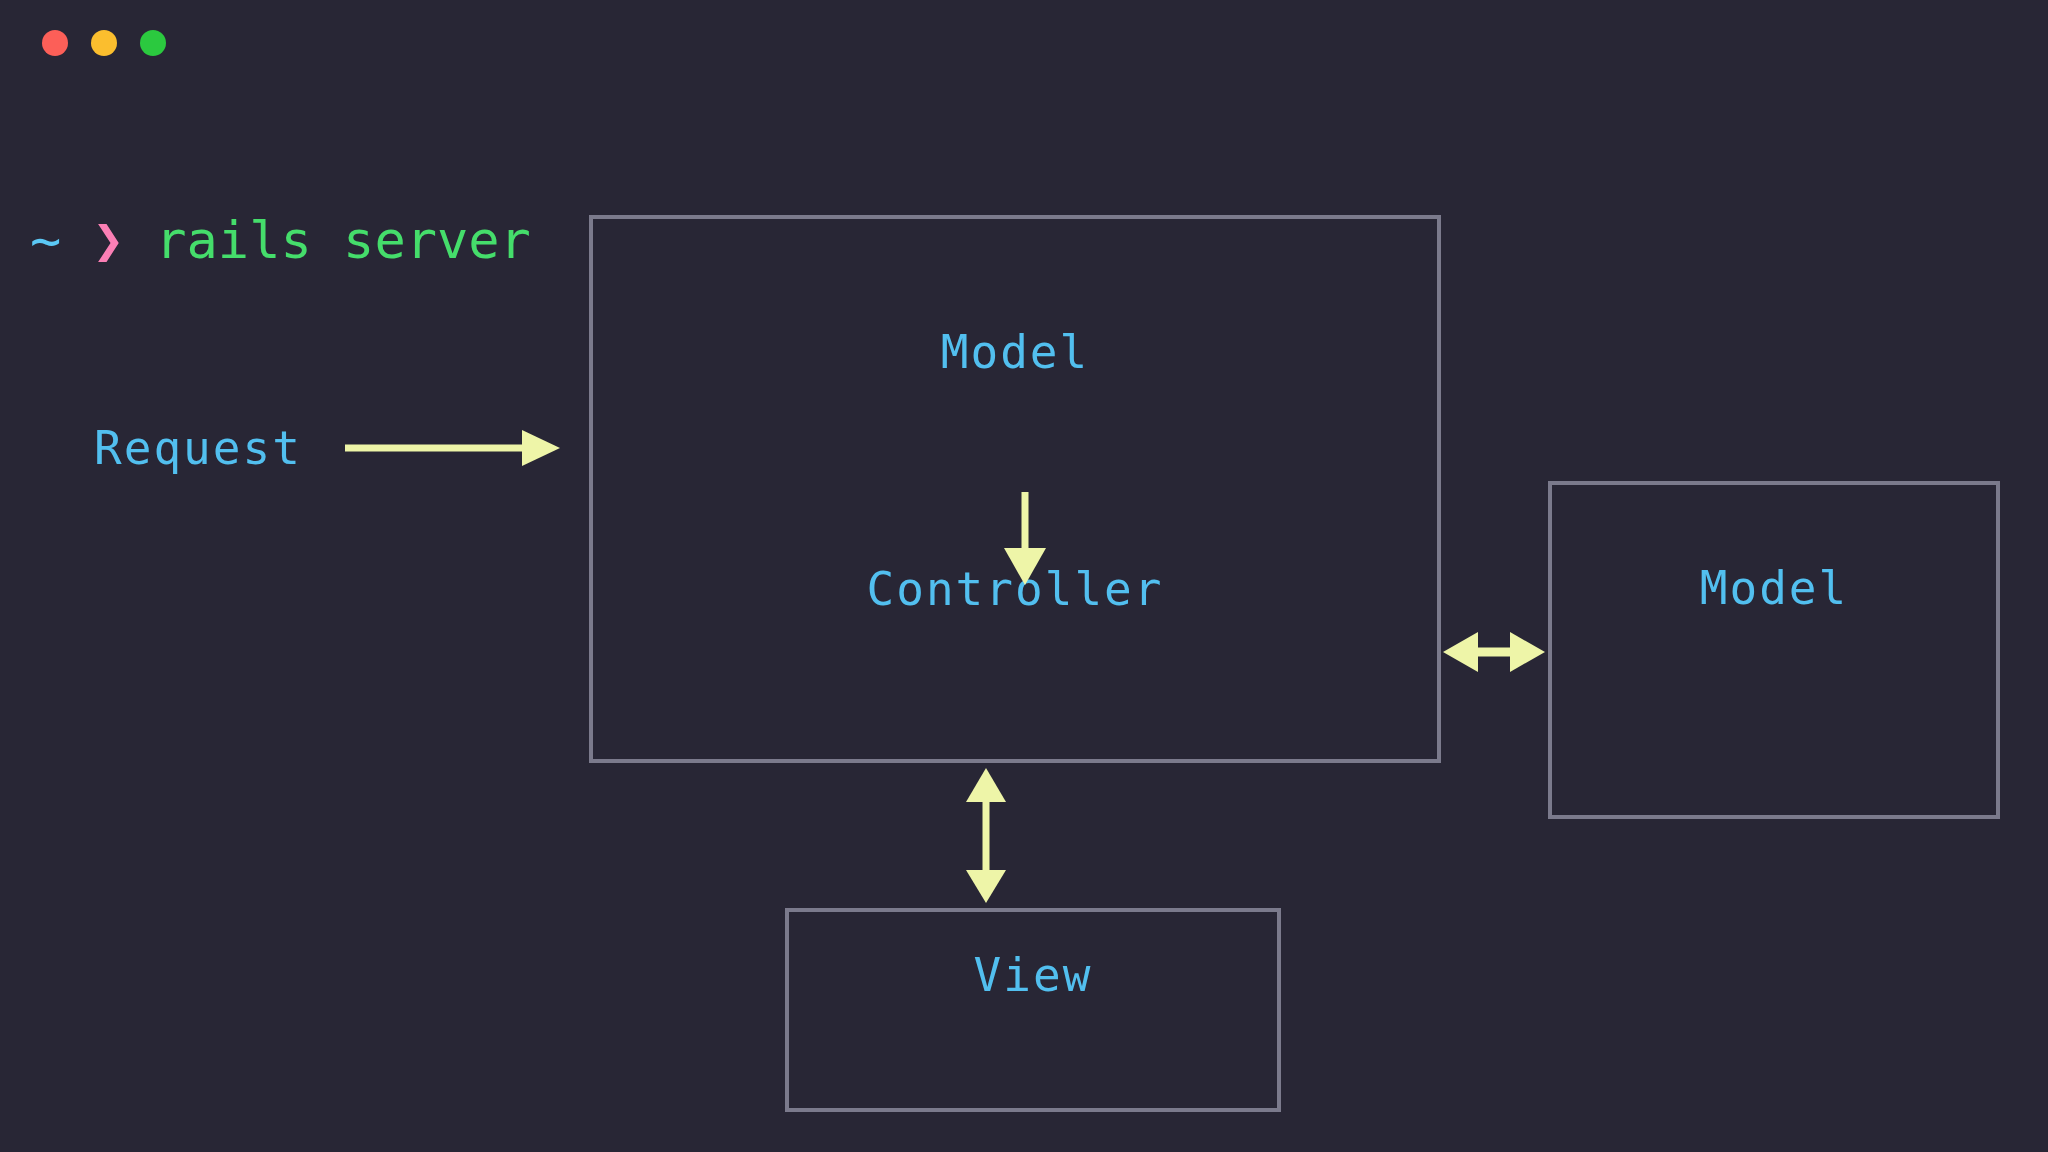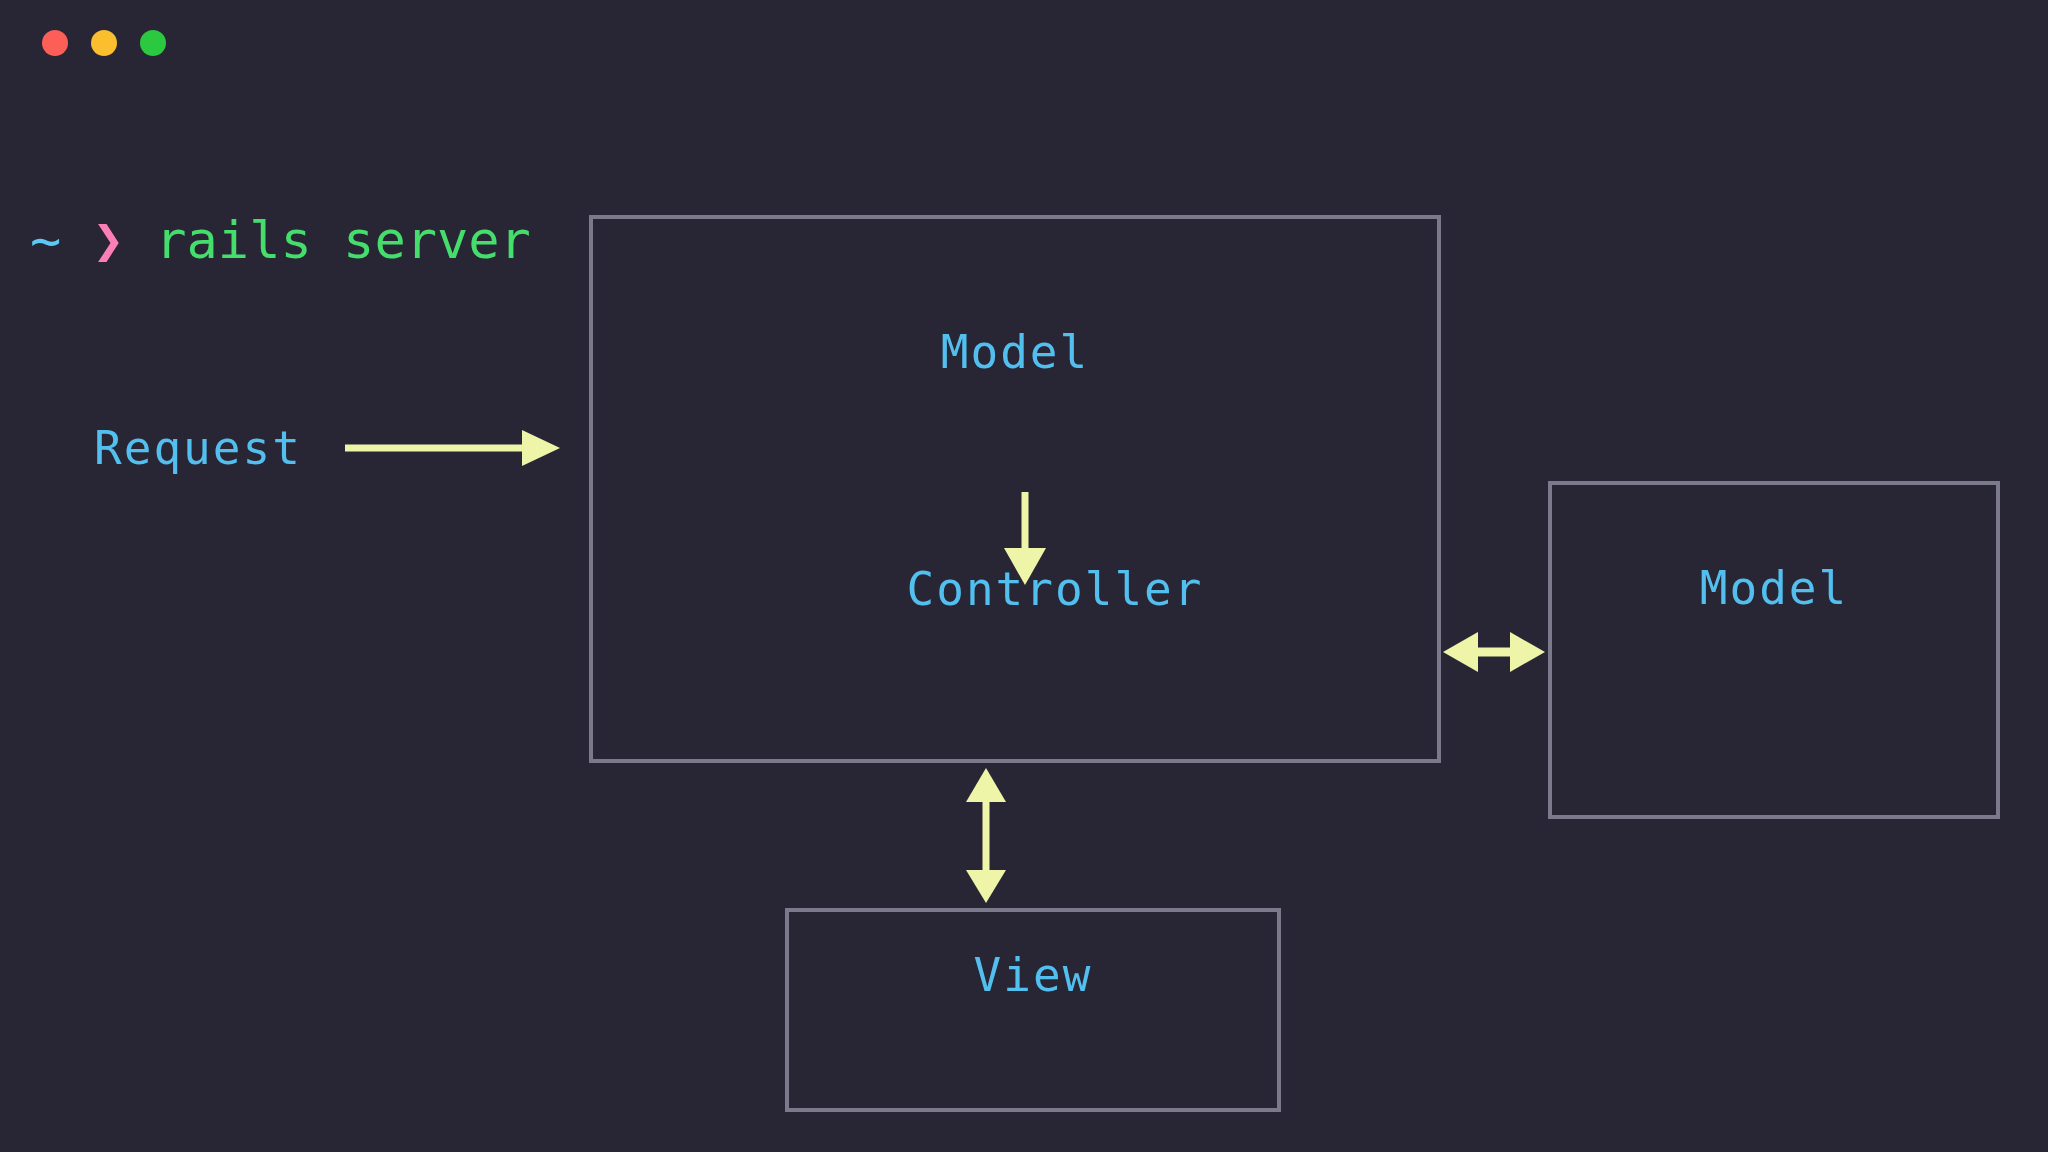--- a/index.html
+++ b/index.html
@@ -80,21 +80,21 @@
   }
 
   
   #box-routes-controller {
     left: 589px;
     top: 215px;
     width: 852px;
     height: 548px;
   }
   #label-routes      { top: 108px; }
-  #label-controller  { top: 345px; padding-left: 40px; }
+  #label-controller  { top: 345px; }
 
   
   #box-model {
     left: 1548px;
     top: 481px;
     width: 452px;
     height: 338px;
   }
   #label-model { top: 78px; }
 

